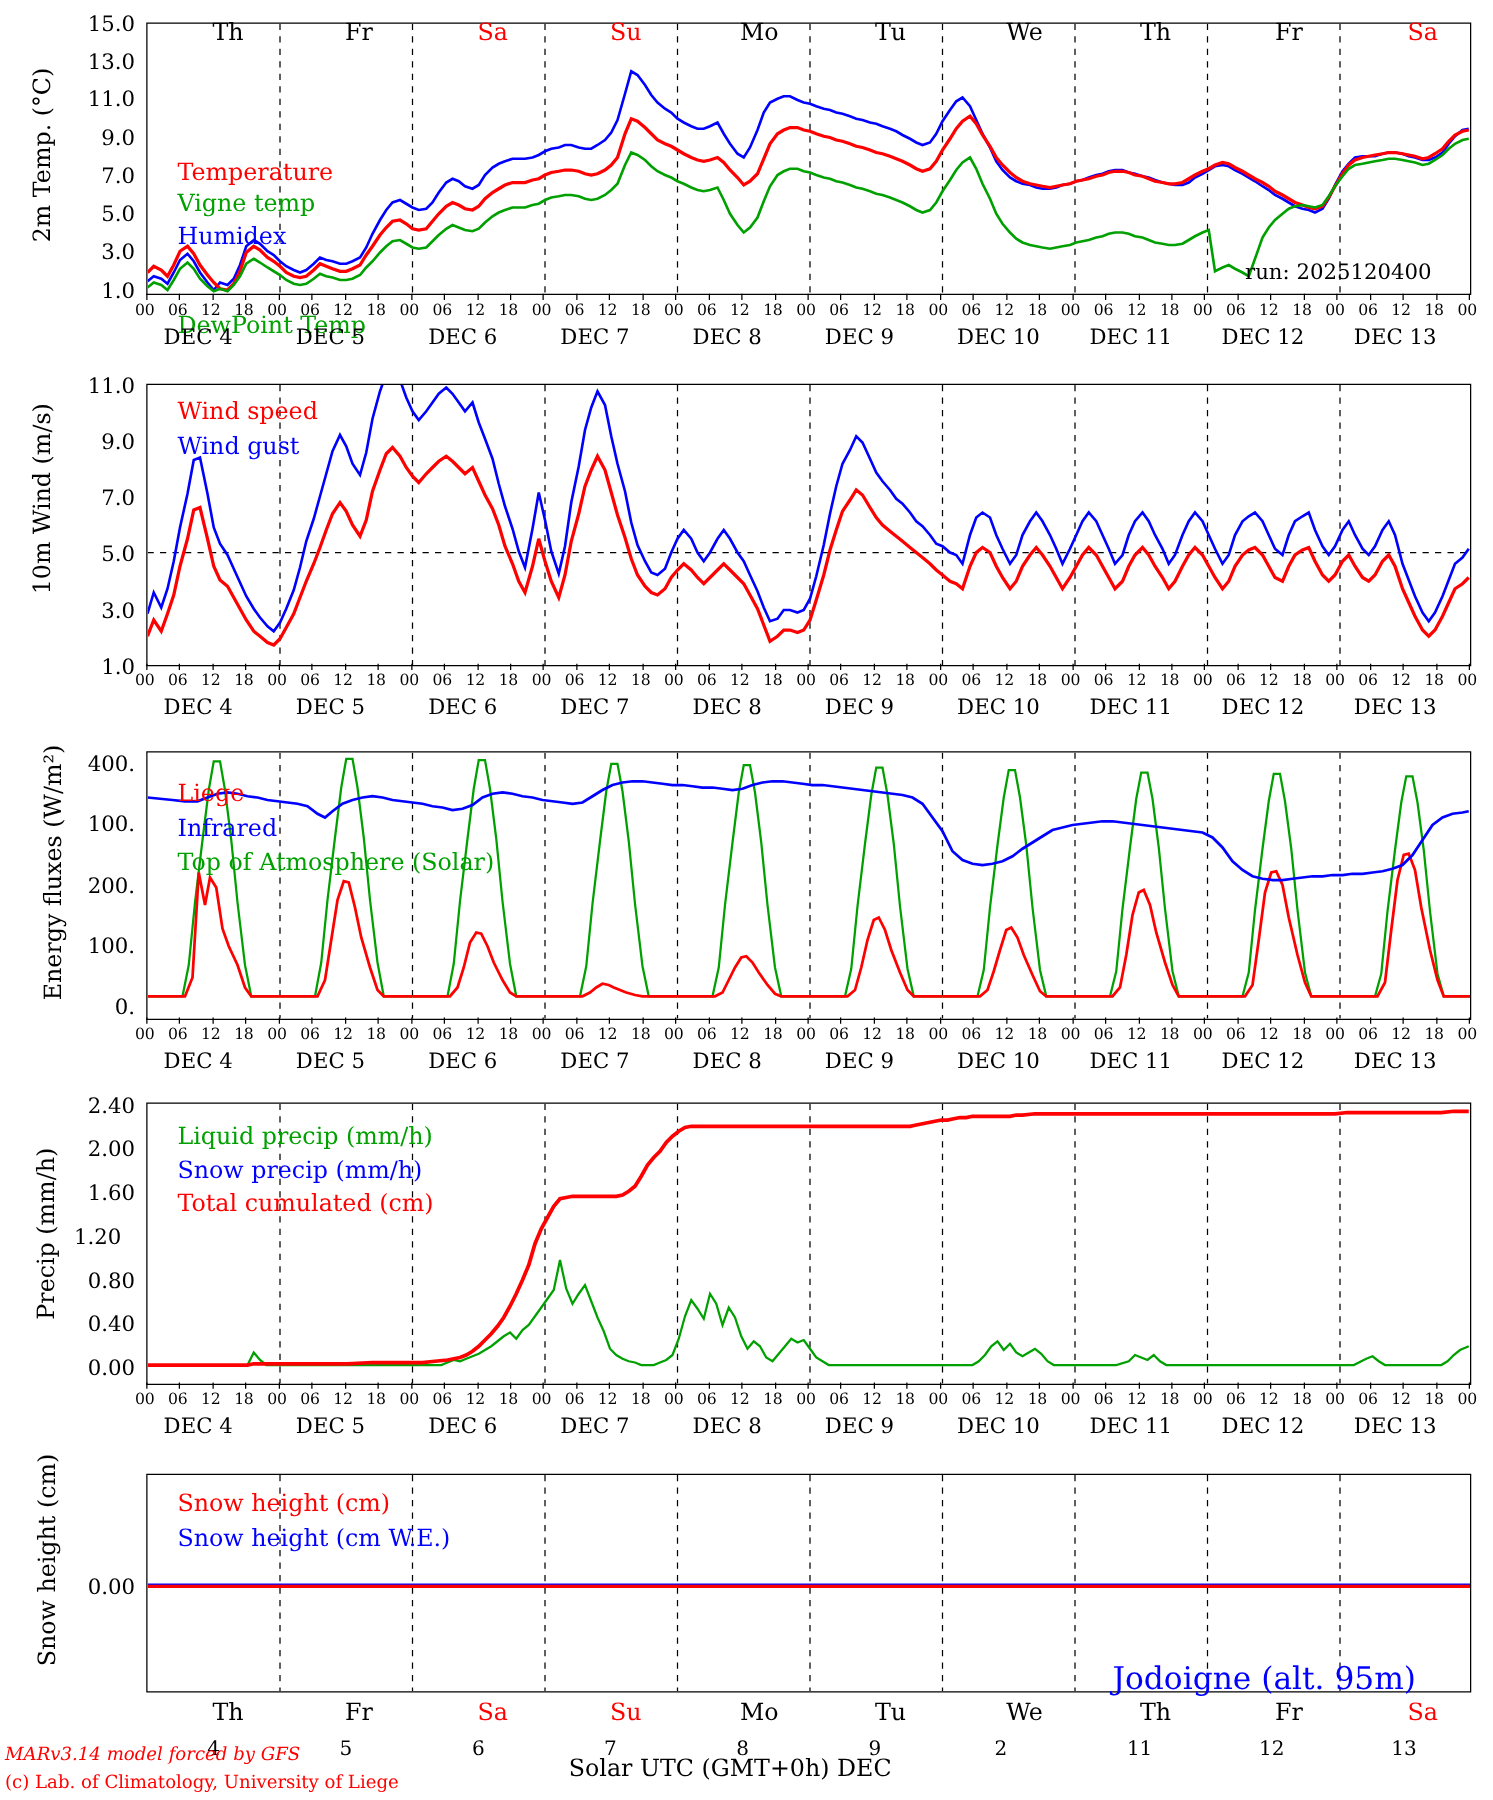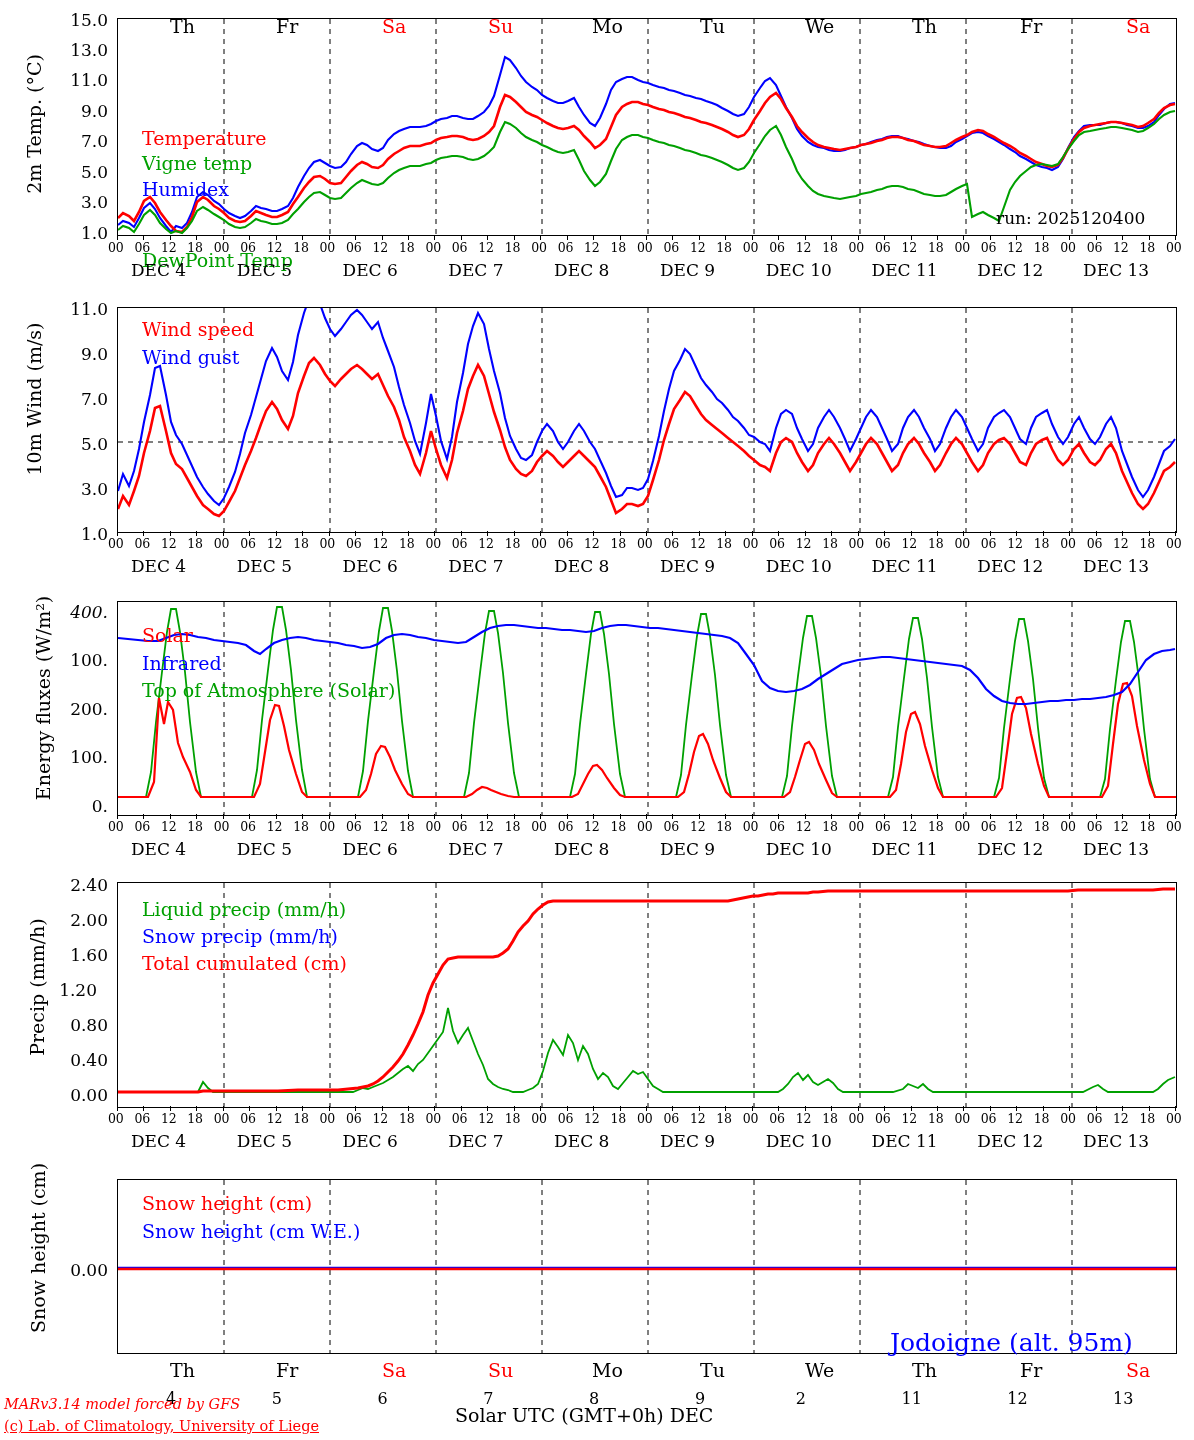--- a/index.html
+++ b/index.html
@@ -383,21 +383,21 @@
         <div class="daylab" style="left: 765.7px; top: 0px;">DEC 10</div>
         <div class="daylab" style="left: 871.5px; top: 0px;">DEC 11</div>
         <div class="daylab" style="left: 977.3px; top: 0px;">DEC 12</div>
         <div class="daylab" style="left: 1083.1px; top: 0px;">DEC 13</div>
       </div>
   </div>
 
   <div class="panel" style="top:583px;">
     <div class="ylabel" style="left:-72px; top:104px; width:230px; transform:rotate(-90deg);">Energy fluxes (W/m²)</div>
 
-    <div class="ytick" style="left:40px; top:19px; width:68px;font-style:italic;">400.</div>
+    <div class="ytick" style="left:40px; top:19px; width:68px;">400.</div>
     <div class="ytick" style="left:40px; top:67px; width:68px;">100.</div>
     <div class="ytick" style="left:40px; top:116px; width:68px;">200.</div>
     <div class="ytick" style="left:40px; top:164px; width:68px;">100.</div>
     <div class="ytick" style="left:40px; top:213px; width:68px;">0.</div>
 
     <div class="plotbox" style="left:117px; top:18px; width:1060px; height:215px;">
       <svg width="1058" height="213" viewBox="0 0 1058 213">
         <g stroke="#000" stroke-width="1" stroke-dasharray="5,5" fill="none">
           <line x1="106" y1="0" x2="106" y2="213"></line>
           <line x1="212" y1="0" x2="212" y2="213"></line>
@@ -433,21 +433,21 @@
           <polyline points="636,195 666,195 672,190 677,175 682,158 687,142 691,140 696,148 701,162 708,178 714,191 719,195 742,195"></polyline>
           <polyline points="742,195 772,195 778,188 783,162 788,130 793,112 797,110 802,122 807,144 814,168 820,186 825,195 848,195"></polyline>
           <polyline points="848,195 878,195 884,186 889,150 894,112 899,96 903,95 908,106 913,132 920,162 926,184 931,195 954,195"></polyline>
           <polyline points="954,195 984,195 990,184 995,142 1000,102 1005,82 1009,81 1014,94 1019,124 1026,158 1032,182 1037,195 1058,195"></polyline>
         </g>
 
         <polyline fill="none" stroke="#0000ff" stroke-width="2.2" points="0,36 10,37 20,38 30,39 40,39 48,36 56,33 64,32 72,33 80,35 88,36 96,38 104,39 112,40 120,41 128,43 136,49 142,52 148,47 156,41 164,38 172,36 180,35 188,36 196,38 204,39 212,40 220,41 228,43 236,44 244,46 252,45 260,42 268,36 276,33 284,32 292,33 300,35 308,36 316,38 324,39 332,40 340,41 348,40 356,35 364,30 372,26 380,24 388,23 396,23 404,24 412,25 420,26 428,26 436,27 444,28 452,28 460,29 468,30 476,29 484,26 492,24 500,23 508,23 516,24 524,25 532,26 540,26 548,27 556,28 564,29 572,30 580,31 588,32 596,33 604,34 612,36 620,41 628,52 636,63 644,79 652,86 660,89 668,90 676,89 684,87 692,83 700,77 708,72 716,67 724,62 732,60 740,58 748,57 756,56 764,55 772,55 780,56 788,57 796,58 804,59 812,60 820,61 828,62 836,63 844,64 852,68 860,76 868,87 876,94 884,99 892,101 900,102 908,102 916,101 924,100 932,99 940,99 948,98 956,98 964,97 972,97 980,96 988,95 996,93 1004,90 1012,82 1020,70 1028,58 1036,52 1044,49 1052,48 1057,47"></polyline>
       </svg>
     </div>
 
-    <div class="legend red" style="left:142px; top:41px;">Solar</div>
+    <div class="legend red" style="left:142px; top:41px;">Liege</div>
     <div class="legend blue" style="left:142px; top:69px;">Infrared</div>
     <div class="legend green" style="left:142px; top:96px;">Top of Atmosphere (Solar)</div>
 
     <div id="hours-3" style="position:absolute; left:0; top:236px; width:1194px; height:18px;">
         <div class="tickmark" style="left: 117px; top: -5px; width: 1px; height: 5px;"></div>
         <div class="hourlab" style="left: 108px; top: 0px;">00</div>
         <div class="tickmark" style="left: 143.45px; top: -5px; width: 1px; height: 5px;"></div>
         <div class="hourlab" style="left: 134.45px; top: 0px;">06</div>
         <div class="tickmark" style="left: 169.9px; top: -5px; width: 1px; height: 5px;"></div>
         <div class="hourlab" style="left: 160.9px; top: 0px;">12</div>
@@ -720,17 +720,17 @@
         <div class="daylab" style="font-size: 16px; left: 589.1px; top: 0px;">8</div>
         <div class="daylab" style="font-size: 16px; left: 694.9px; top: 0px;">9</div>
         <div class="daylab" style="font-size: 16px; left: 795.7px; top: 0px;">2</div>
         <div class="daylab" style="font-size: 16px; left: 901.5px; top: 0px;">11</div>
         <div class="daylab" style="font-size: 16px; left: 1007.3px; top: 0px;">12</div>
         <div class="daylab" style="font-size: 16px; left: 1113.1px; top: 0px;">13</div>
       </div>
   </div>
 
   <div class="footer-left" style="left:4px; top:1396px;font-style:italic;">MARv3.14 model forced by GFS</div>
-  <div class="footer-left" style="left:4px; top:1418px;text-decoration:underline;">(c) Lab. of Climatology, University of Liege</div>
+  <div class="footer-left" style="left:4px; top:1418px;">(c) Lab. of Climatology, University of Liege</div>
   <div class="footer-center" style="left:455px; top:1404px;">Solar UTC (GMT+0h) DEC</div>
   <div class="footer-right" style="left:890px; top:1328px;">Jodoigne (alt. 95m)</div>
 
 </div>
 
 </body></html>

